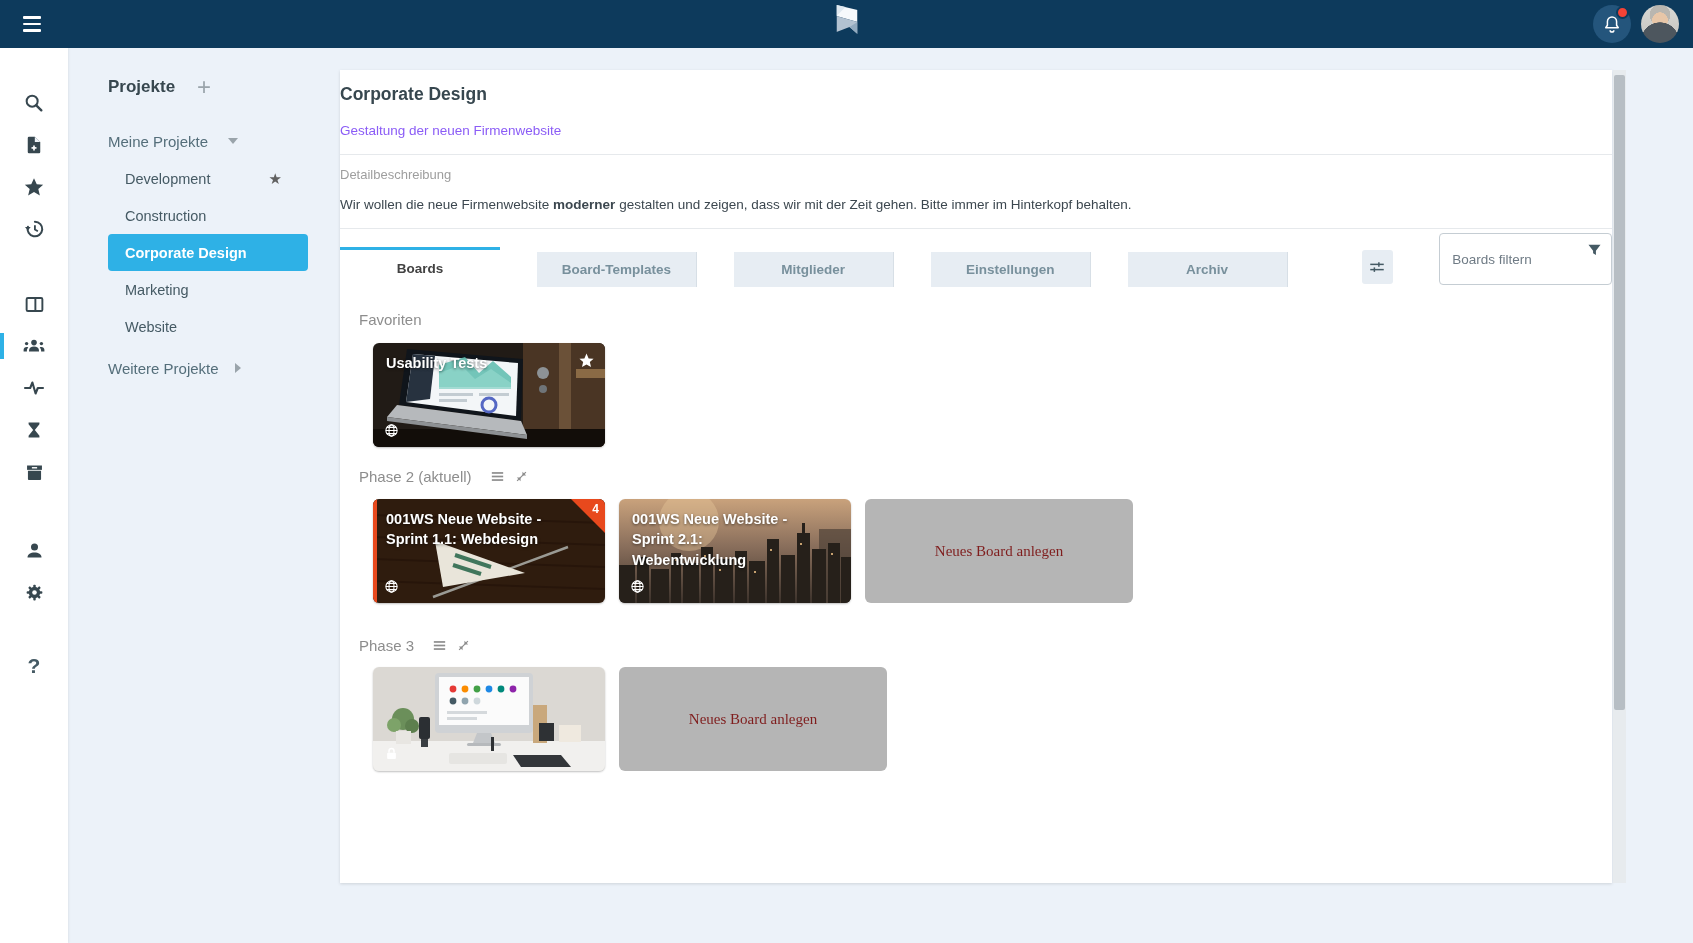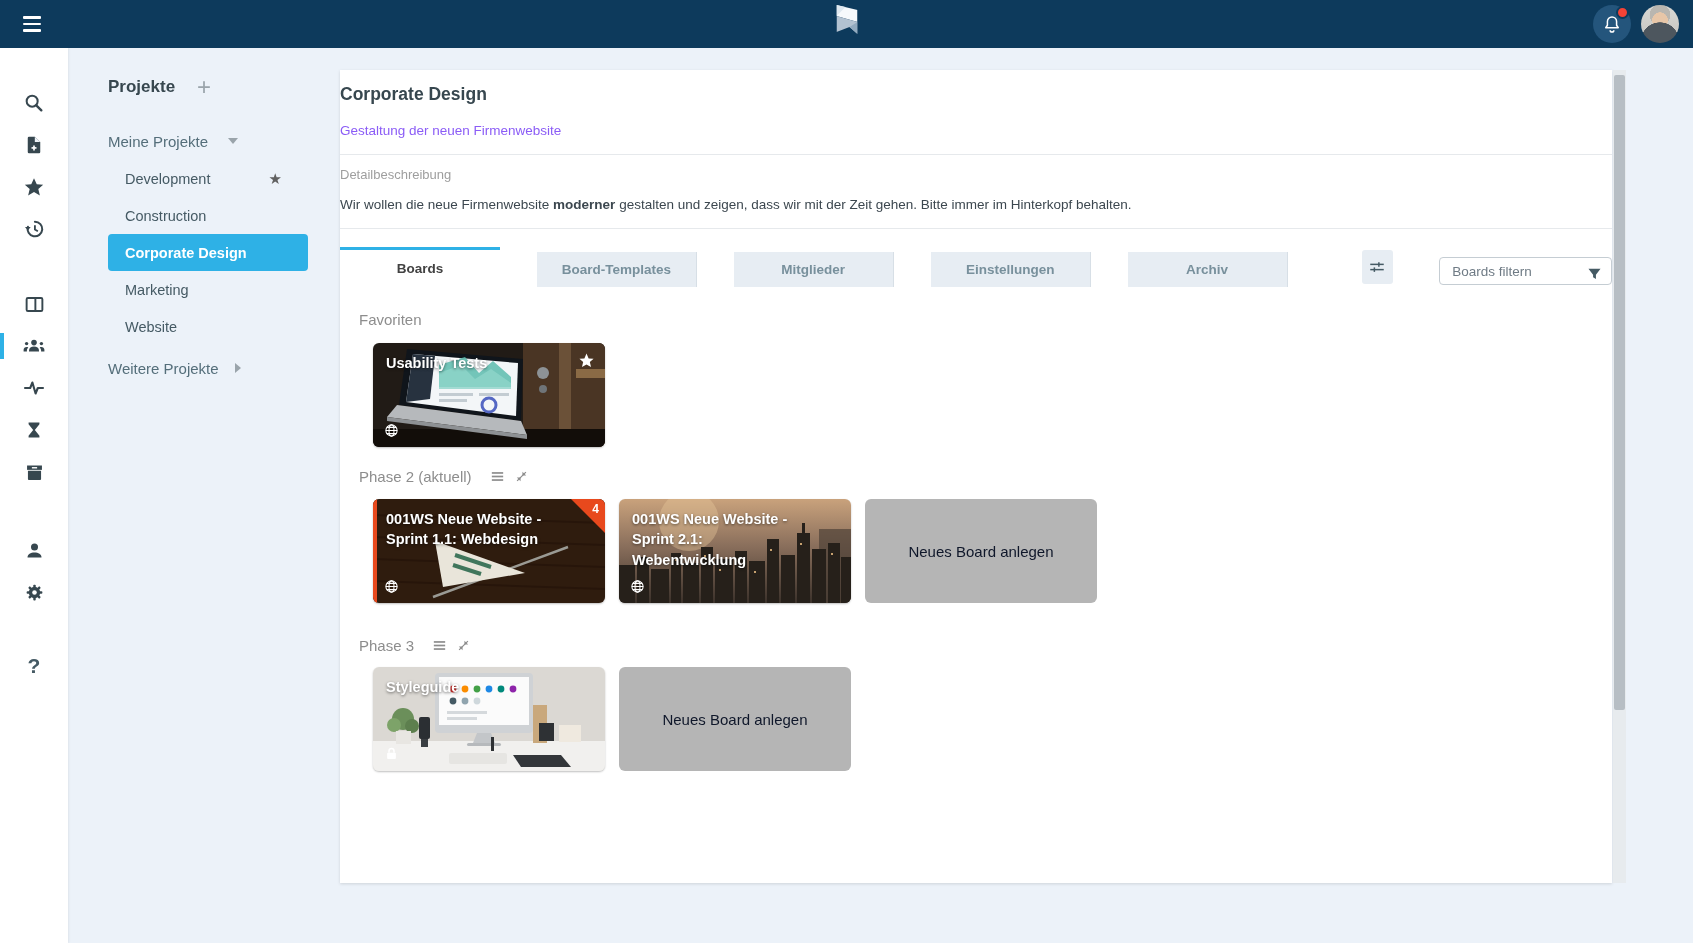--- a/index.html
+++ b/index.html
@@ -64,21 +64,21 @@
   .tabrow { margin-top:18px; height:40px; display:flex; align-items:flex-end;gap:37px; }
   .tab { width:172px; height:35px; background:#e7edf3; border-right:1px solid #d7dfe6;
          display:flex; align-items:center; justify-content:center;
          font-size:13.5px; font-weight:bold; color:#78909c; cursor:pointer; }
   .tab.active { height:40px; background:#fff; border-top:3px solid #2eb1e6; border-right:none;
                 color:#424242; }
   .tab:last-of-type { border-right:none; }
   .tab-spacer { flex:1; }
   .tune-btn { width:34px; height:34px; background:#e7edf3; border-radius:3px; margin-bottom:3px;
               display:flex; align-items:center; justify-content:center; cursor:pointer; }
-  .filter-box { position:relative; width:186px; height:28px; margin-left:9px; margin-bottom:2px; }
+  .filter-box { position:relative; width:186px; height:52px; margin-left:9px; margin-bottom:2px; }
   .filter-box input { width:100%; height:100%; border:1px solid #c5cdd3; border-radius:4px;
                       padding:0 32px 0 12px; font-size:13.5px; color:#424242; outline:none;
                       font-family:"Liberation Sans", sans-serif; }
   .filter-box input::placeholder { color:#6f7b85; opacity:1; }
   .funnel { position:absolute; right:9px; top:9px; }
 
   .sections { padding-left:19px; }
   .section-head { display:flex; align-items:center; gap:9px; font-size:15px; color:#8d8d8d; }
   .section-head .ph-icons { display:flex; align-items:center; gap:8px; margin-left:8px; }
   .section-head .ph-icons svg { display:block; cursor:pointer; }
@@ -89,22 +89,22 @@
   .board-card svg.scene { position:absolute; inset:0; display:block; }
   .card-title { position:relative; padding:10px 30px 0 13px; font-size:14.5px; font-weight:bold; color:#fff;
                 line-height:1.4; text-shadow:0 1px 3px rgba(0,0,0,.55); }
   .card-star { position:absolute; top:9px; right:10px; }
   .card-globe { position:absolute; left:11px; bottom:9px; }
   .card-lock { position:absolute; left:11px; bottom:9px; }
   .corner-badge { position:absolute; top:0; right:0; width:0; height:0;
                   border-top:34px solid #e8491d; border-left:34px solid transparent; }
   .corner-num { position:absolute; top:3px; right:6px; font-size:12px; font-weight:bold; color:#fff; z-index:2; }
   .left-stripe { position:absolute; left:0; top:0; width:4px; height:100%; background:#e8491d; z-index:2; }
-  .new-board { width:232px; height:104px; border-radius:6px; background:#b5b5b5; display:flex;
-               align-items:center; justify-content:center; font-size:15px; color:#0f172a; cursor:pointer; }
+  .new-board { width:268px; height:104px; border-radius:6px; background:#b5b5b5; display:flex;
+               align-items:center; justify-content:center; font-size:15px; color:#7f1d1d; cursor:pointer;font-family:Liberation Serif, serif; }
 
   
   .scrollbar { position:absolute; left:1613px; top:70px; width:13px; height:813px; background:#e7ebee; }
   .scroll-thumb { position:absolute; left:1px; top:5px; width:11px; height:635px; background:#b7bec4; border-radius:2px; cursor:pointer; }
 </style>
 </head>
 <body>
 
 <div class="topbar">
   <div class="hamburger">
@@ -481,21 +481,20 @@
             <circle cx="21" cy="58" r="7" fill="#7da369"></circle>
             <circle cx="39" cy="59" r="7" fill="#5d7f4e"></circle>
           <rect x="23" y="64" width="15" height="13" fill="#e8e6e2"></rect>
           <rect x="46" y="50" width="11" height="22" rx="2" fill="#2b2f33"></rect>
             <rect x="48" y="72" width="7" height="8" fill="#3a3e42"></rect>
           <rect x="76" y="86" width="58" height="11" rx="2" fill="#e6e5e2"></rect>
           <polygon points="140,88 188,88 198,100 148,100" fill="#33363a"></polygon>
           <rect x="166" y="56" width="15" height="18" fill="#2e3134"></rect>
           <rect x="118" y="70" width="3" height="14" fill="#2e3134"></rect>
         </svg>
-        <div class="card-title">Styleguide</div>
         <svg class="card-lock" width="15" height="16" viewBox="0 0 24 24">
           <rect x="5" y="10" width="14" height="10" rx="1.5" fill="#fff"></rect>
           <path d="M8 10 V7 a4 4 0 0 1 8 0 v3" fill="none" stroke="#fff" stroke-width="2.4"></path>
         </svg>
       </div>
       <div class="new-board">Neues Board anlegen</div>
     </div>
   </div>
 </div>
 

